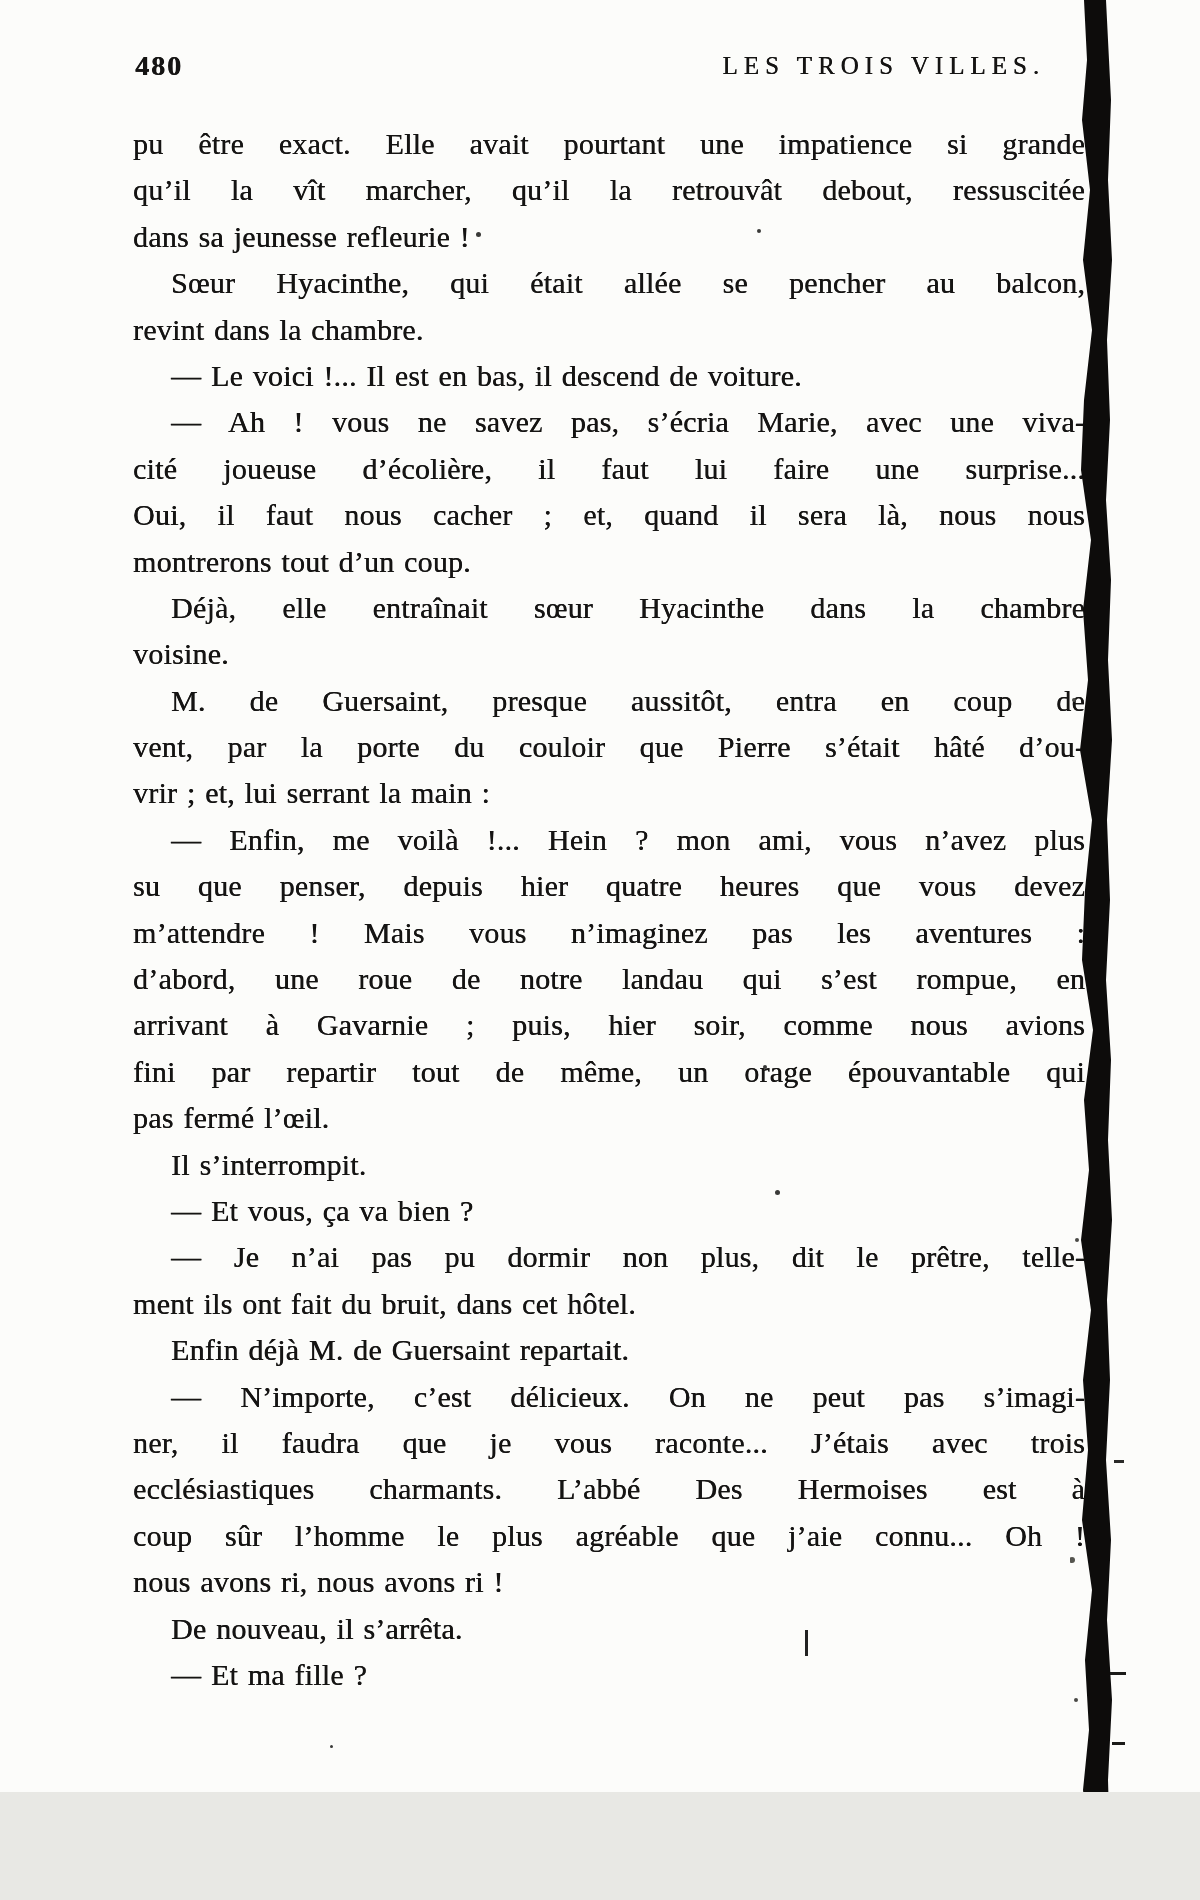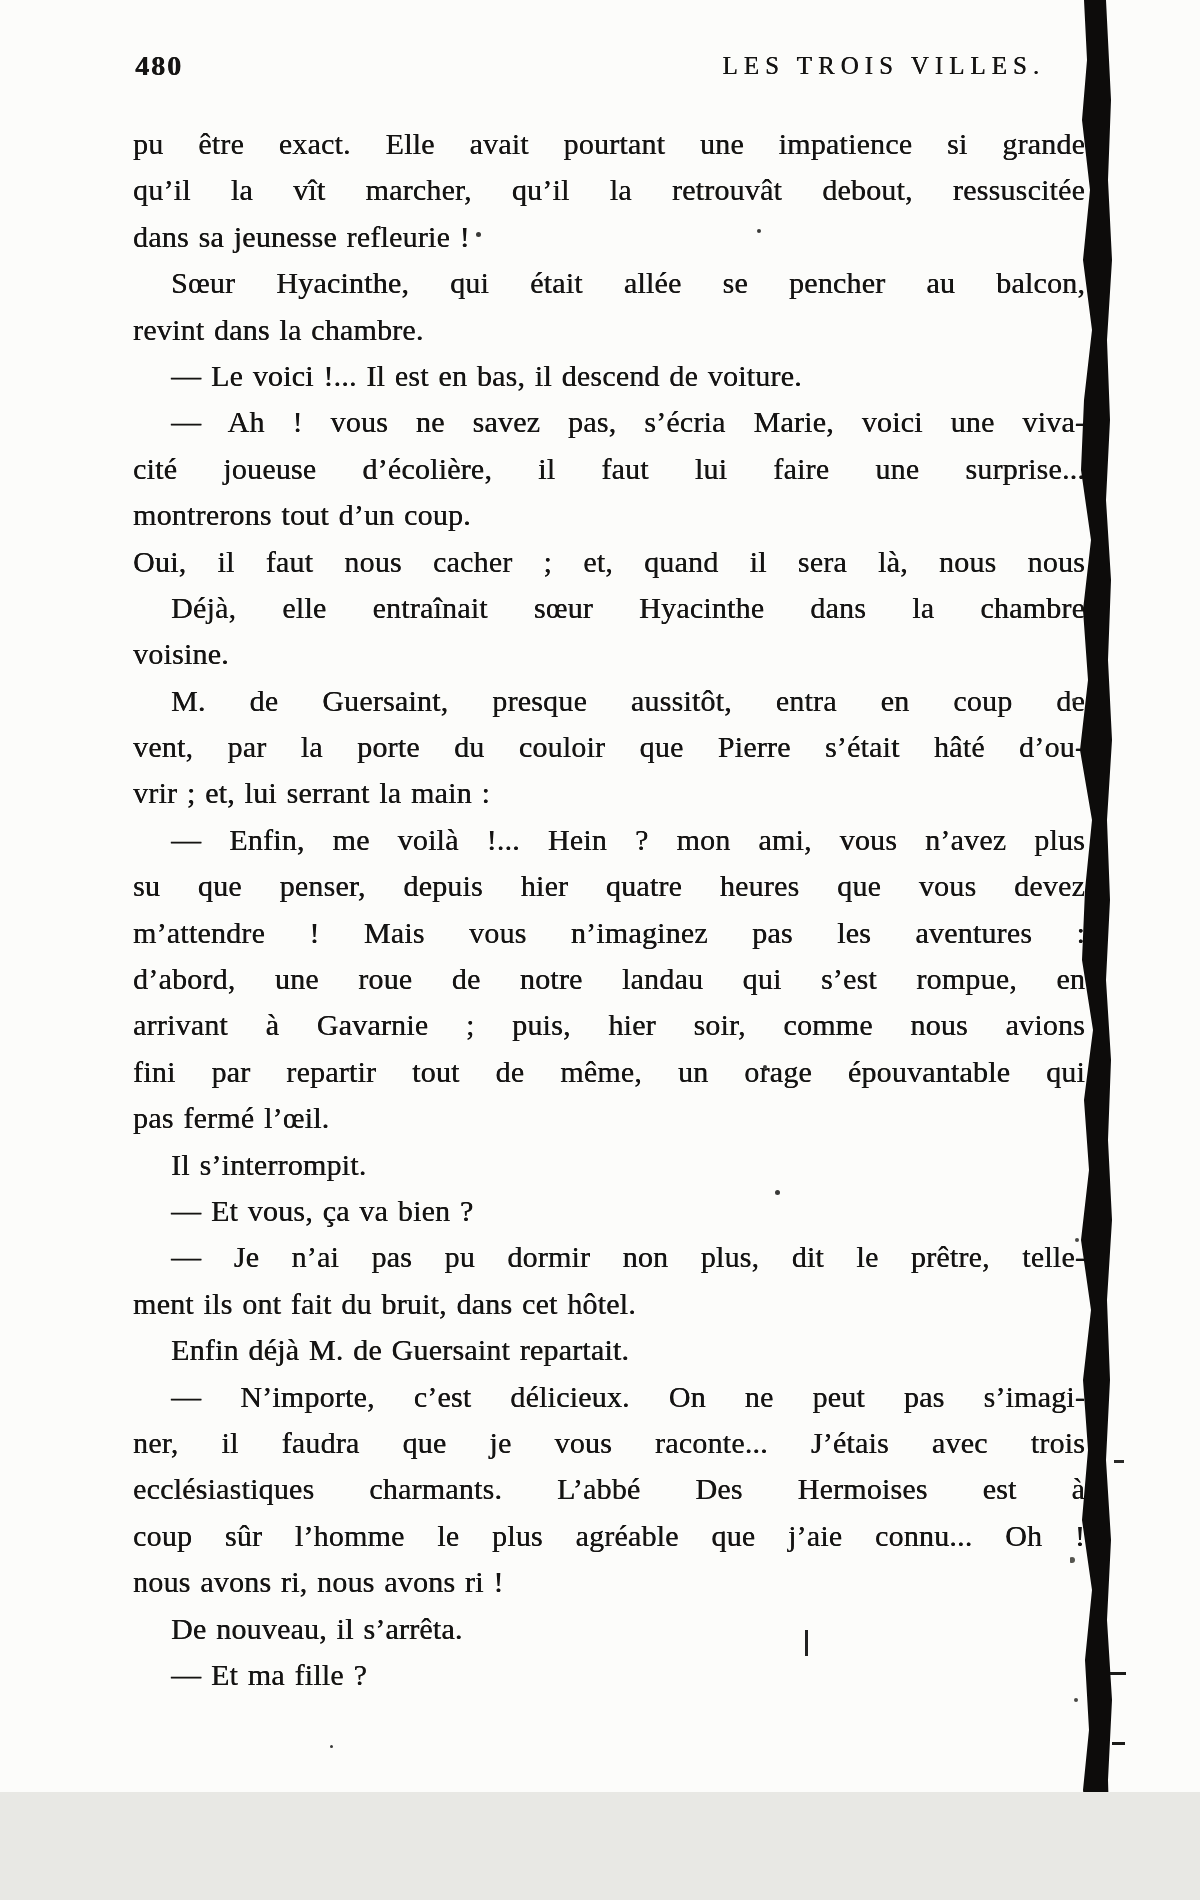--- a/index.html
+++ b/index.html
@@ -50,24 +50,24 @@
     <span class="title">LES TROIS VILLES.</span>
   </div>
 
   <div class="textblock" id="textblock">
       <div class="line just">pu être exact. Elle avait pourtant une impatience si grande</div>
       <div class="line just">qu’il la vît marcher, qu’il la retrouvât debout, ressuscitée</div>
       <div class="line">dans sa jeunesse refleurie !</div>
       <div class="line indent just">Sœur Hyacinthe, qui était allée se pencher au balcon,</div>
       <div class="line">revint dans la chambre.</div>
       <div class="line indent">— Le voici !... Il est en bas, il descend de voiture.</div>
-      <div class="line indent just">— Ah ! vous ne savez pas, s’écria Marie, voici une viva-</div>
+      <div class="line indent just">— Ah ! vous ne savez pas, s’écria Marie, avec une viva-</div>
       <div class="line just">cité joueuse d’écolière, il faut lui faire une surprise...</div>
+      <div class="line just">Oui, il faut nous cacher ; et, quand il sera là, nous nous</div>
       <div class="line">montrerons tout d’un coup.</div>
-      <div class="line just">Oui, il faut nous cacher ; et, quand il sera là, nous nous</div>
       <div class="line indent just">Déjà, elle entraînait sœur Hyacinthe dans la chambre</div>
       <div class="line">voisine.</div>
       <div class="line indent just">M. de Guersaint, presque aussitôt, entra en coup de</div>
       <div class="line just">vent, par la porte du couloir que Pierre s’était hâté d’ou-</div>
       <div class="line">vrir ; et, lui serrant la main :</div>
       <div class="line indent just">— Enfin, me voilà !... Hein ? mon ami, vous n’avez plus</div>
       <div class="line just">su que penser, depuis hier quatre heures que vous devez</div>
       <div class="line just">m’attendre ! Mais vous n’imaginez pas les aventures :</div>
       <div class="line just">d’abord, une roue de notre landau qui s’est rompue, en</div>
       <div class="line just">arrivant à Gavarnie ; puis, hier soir, comme nous avions</div>

